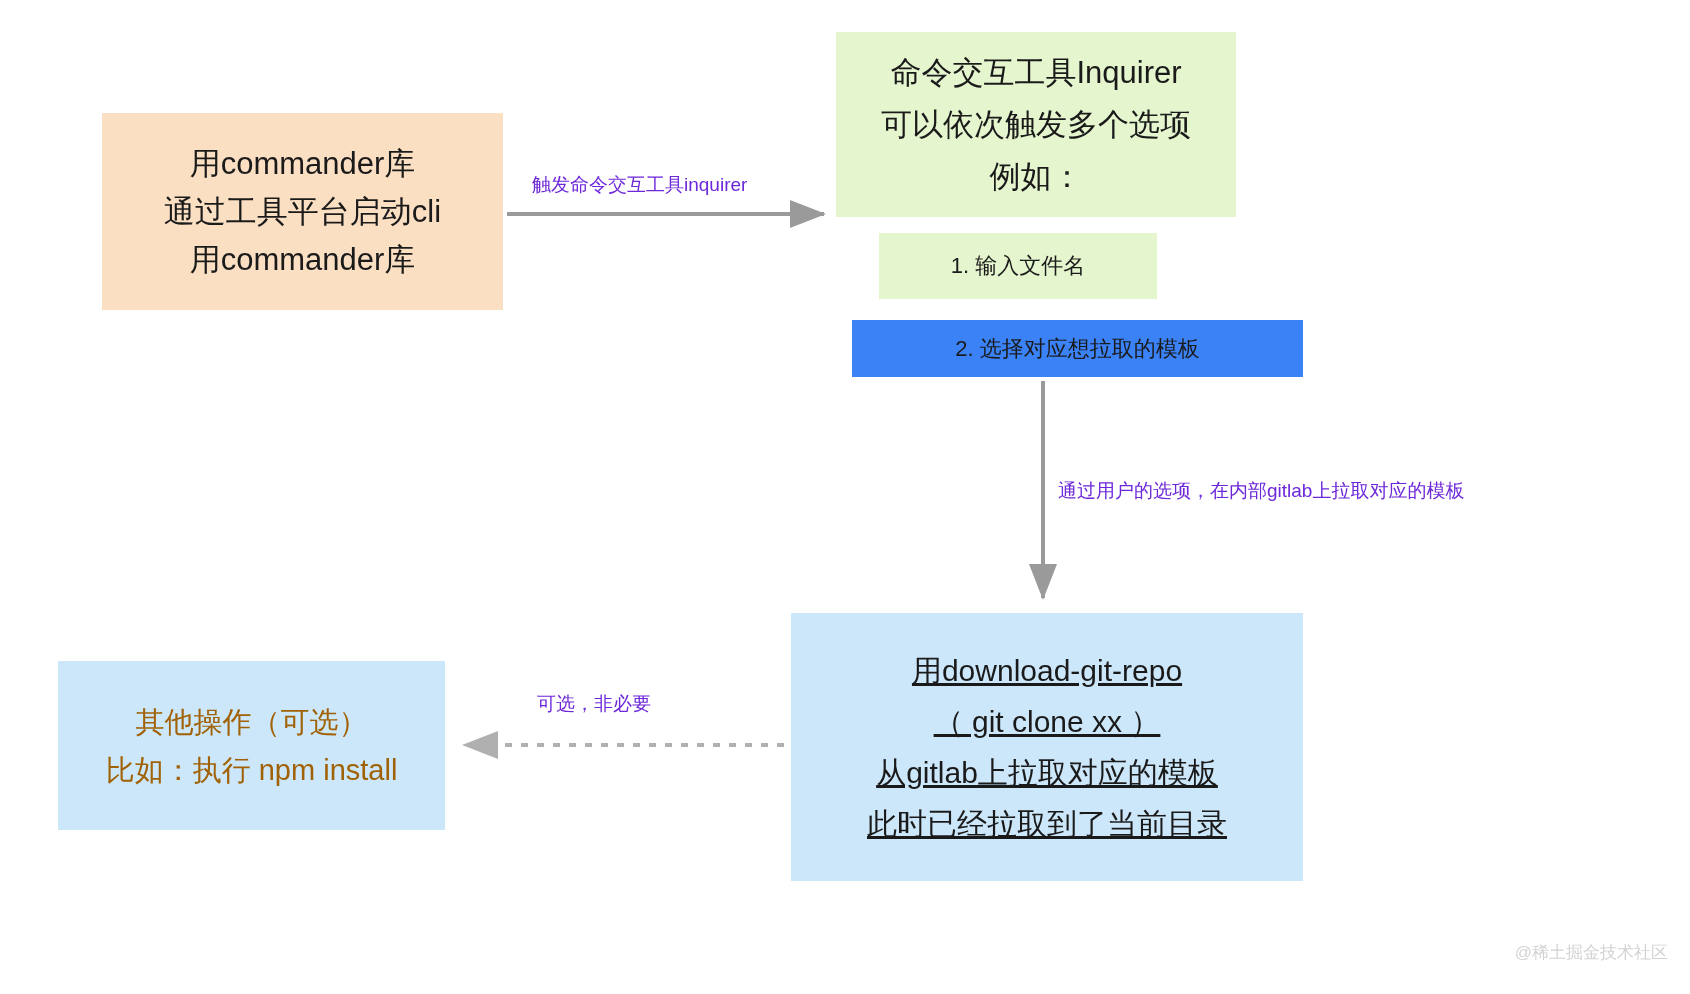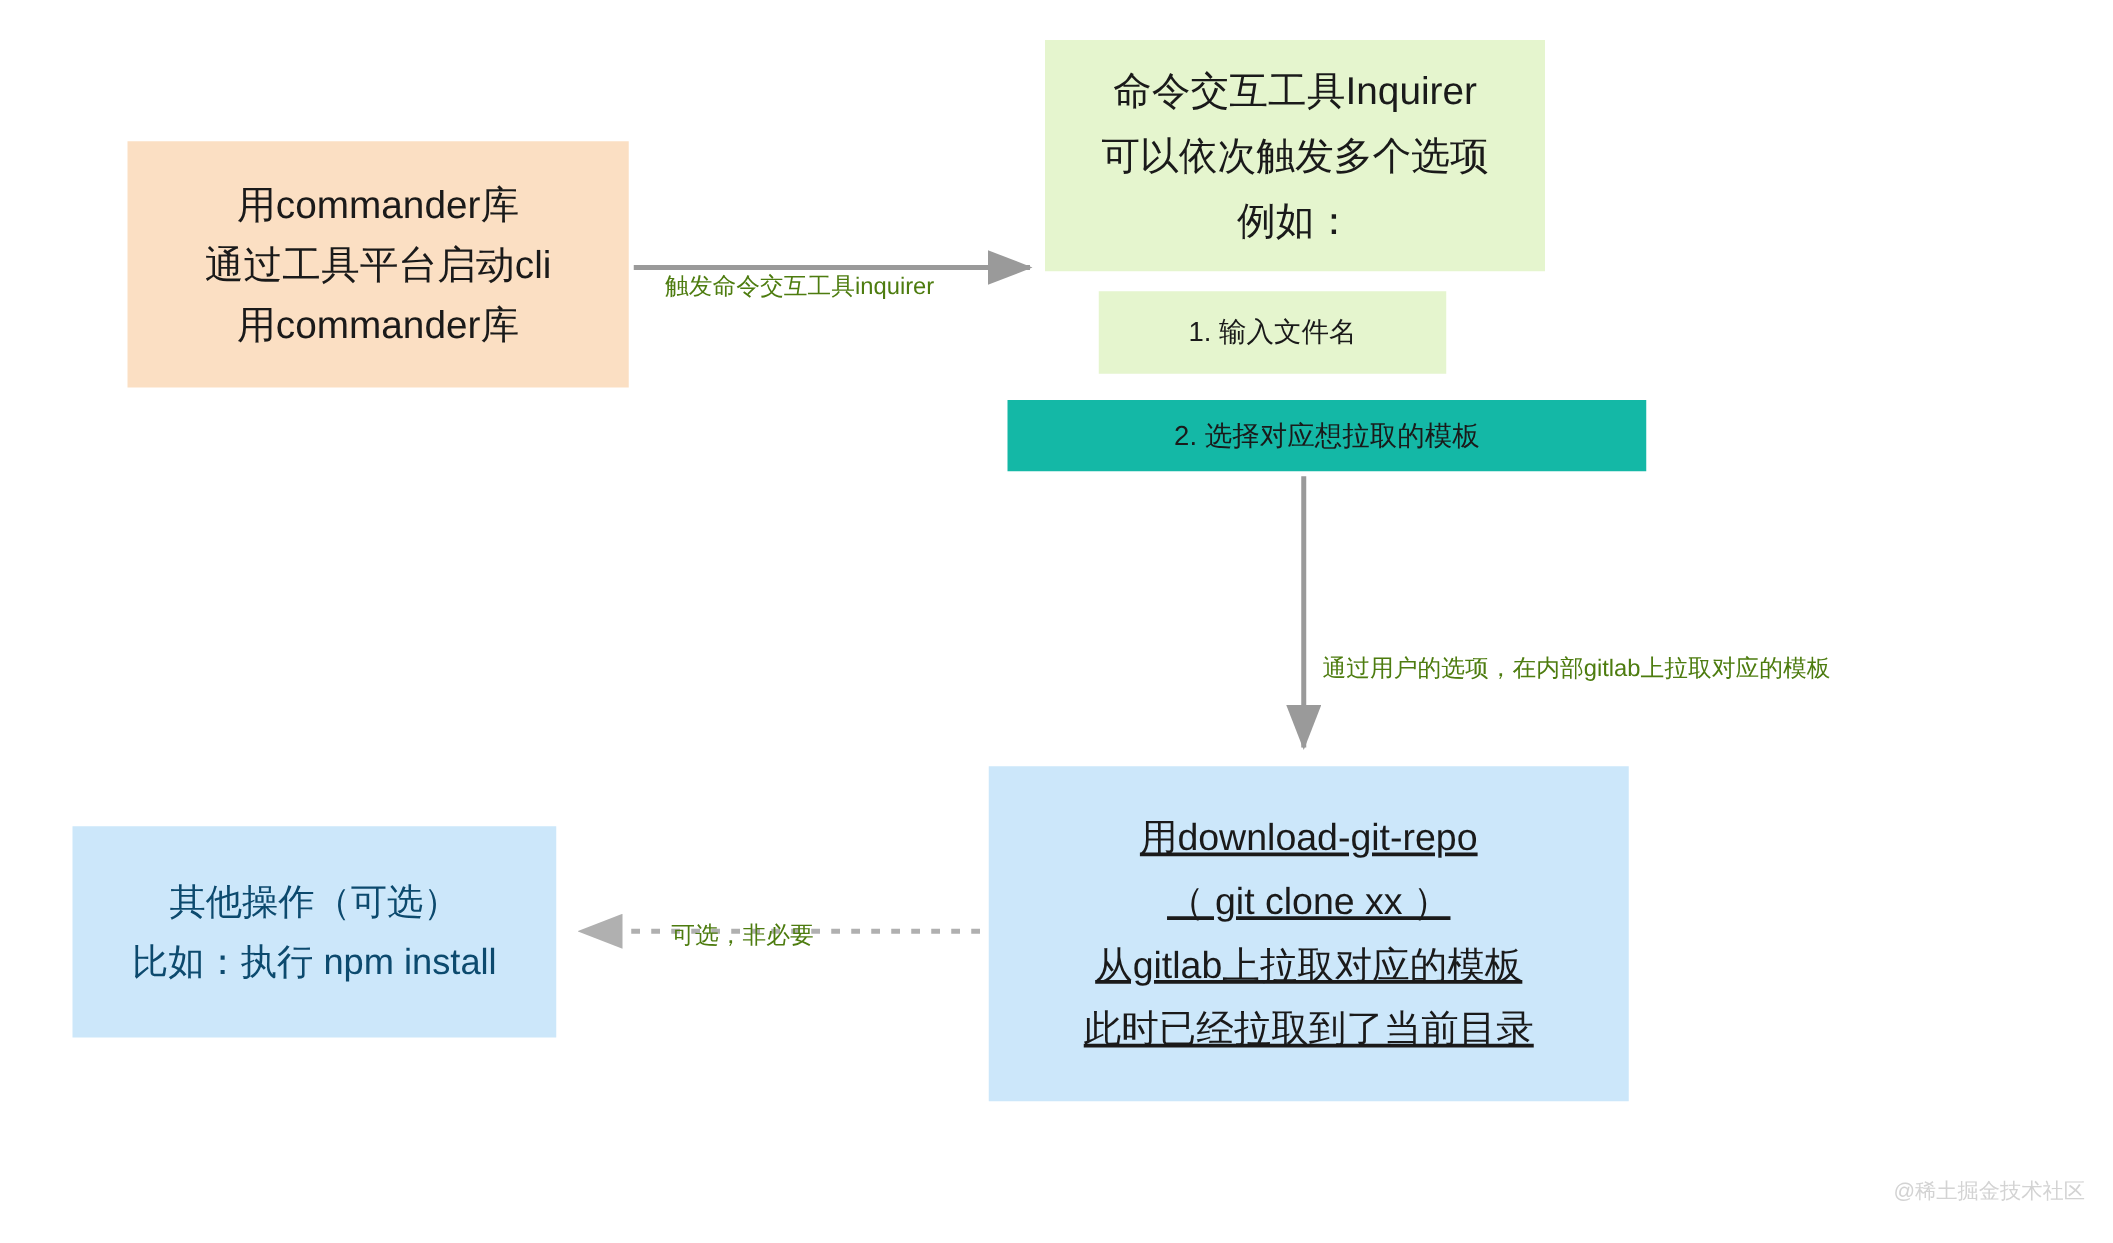--- a/index.html
+++ b/index.html
@@ -41,50 +41,49 @@
 
   
   #node-step-1{
     left:879px;top:233px;width:278px;height:66px;
     background:#E5F5CE;
     font-size:22px;
   }
 
   
   #node-step-2{
-    left:806px;top:320px;width:511px;height:57px;
-    background:#14b8a6;
+    left:852px;top:320px;width:451px;height:57px;
+    background:#3b82f6;
     font-size:22px;
   }
 
   
   #node-download{
     left:791px;top:613px;width:512px;height:268px;
     background:#CCE7FA;
     font-size:30px;
     line-height:51px;
     text-decoration:underline;
   }
 
   
   #node-other-ops{
     left:58px;top:661px;width:387px;height:169px;
     background:#CCE7FA;
-    color:#0c4a6e;
+    color:#a16207;
     font-size:29px;
     line-height:48px;
   }
 
   
   .edge-label{
     position:absolute;
-    color:#4d7c0f;
+    color:#6d28d9;
     white-space:nowrap;
     font-size:19px;
-    margin-top:44px;
   }
   #label-trigger-inquirer{left:532px;top:172px;}
   #label-pull-template{left:1058px;top:478px;}
   #label-optional{left:537px;top:691px;}
 
   
   #watermark{
     position:absolute;
     right:22px;bottom:30px;
     color:#d3d3d3;

